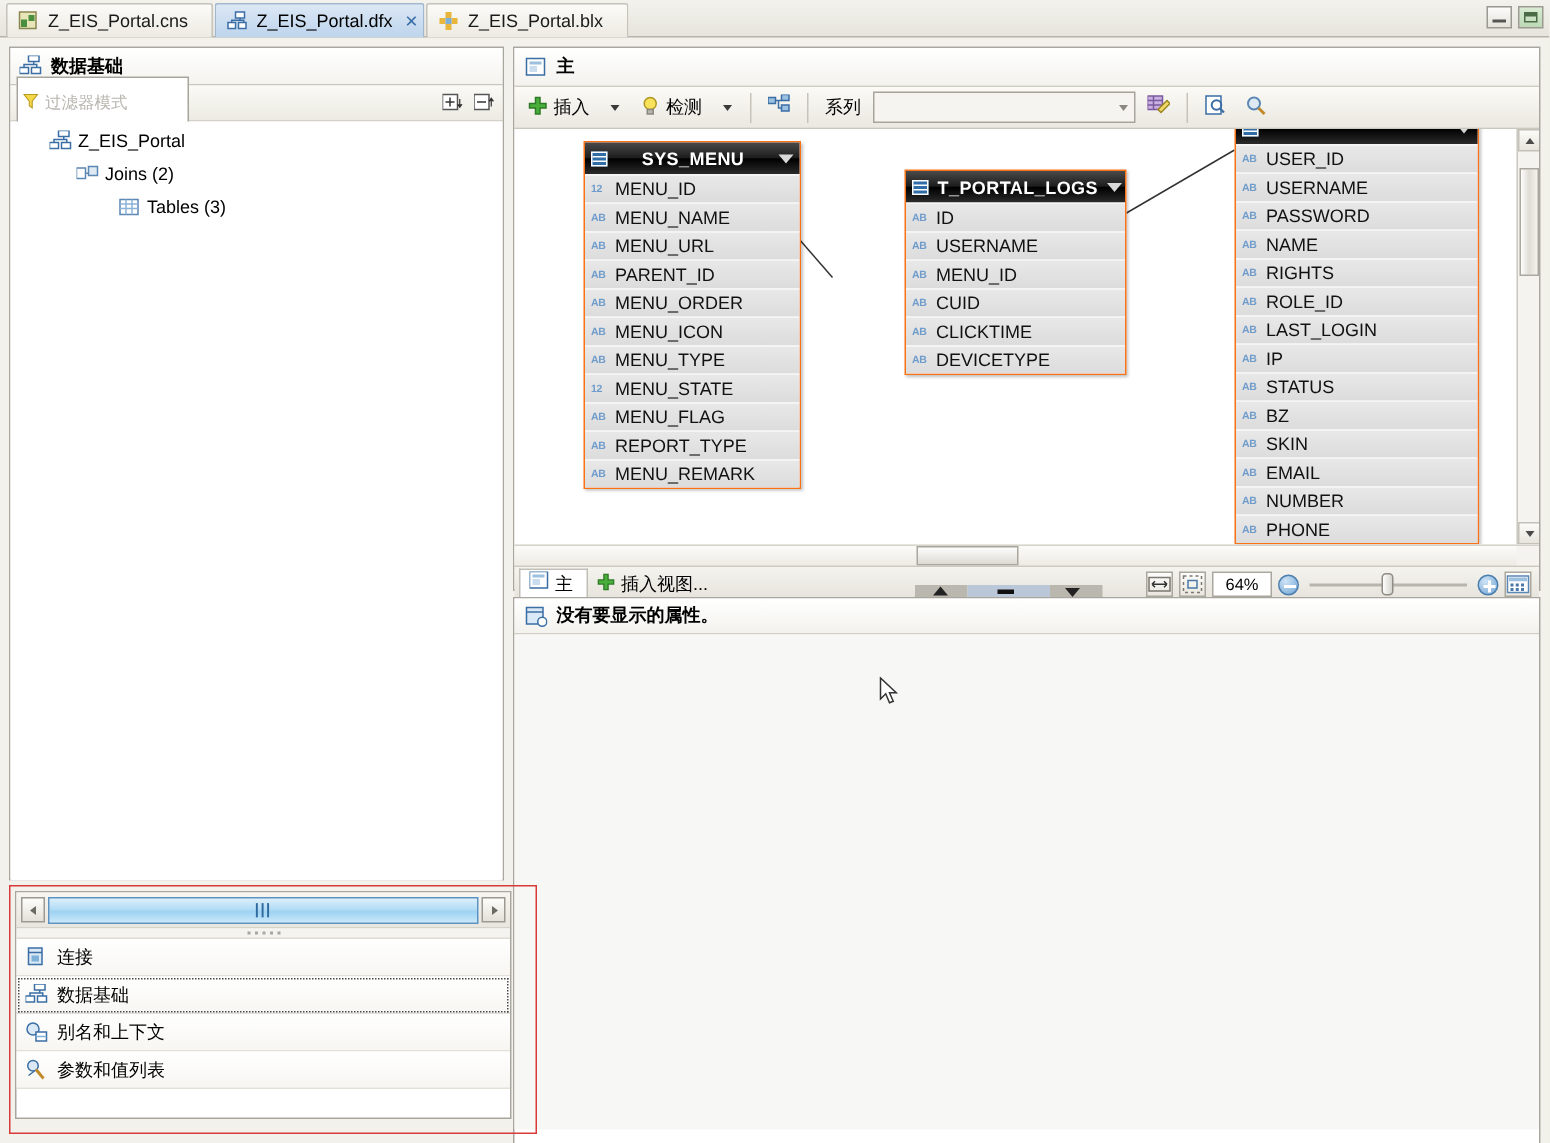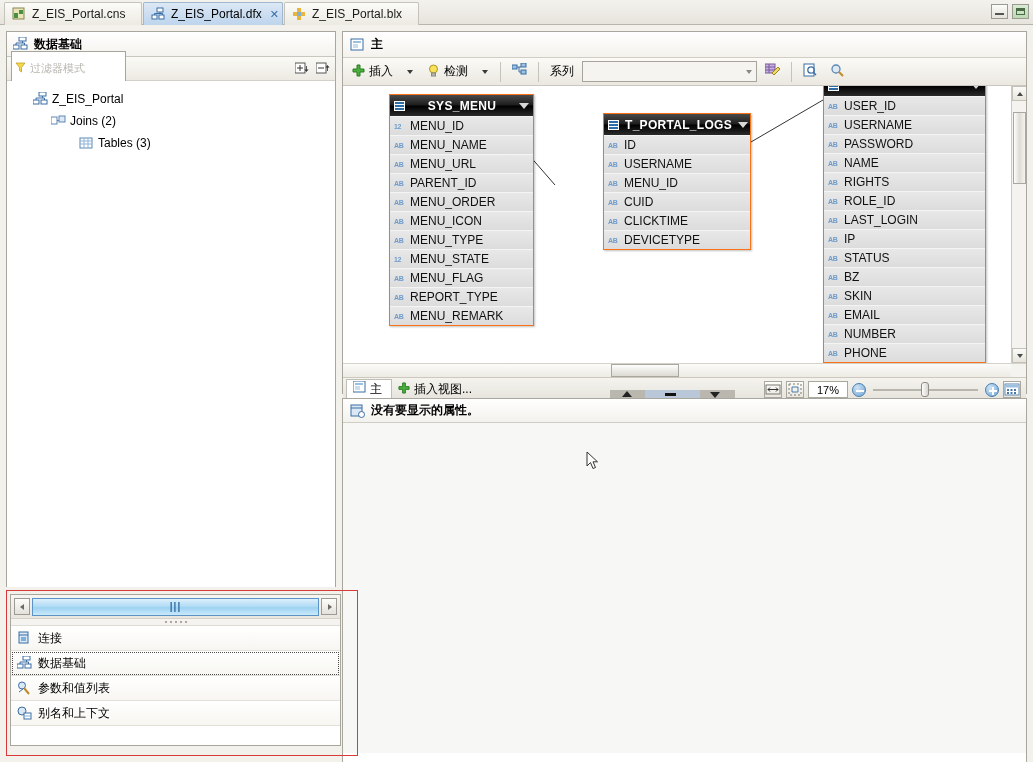--- a/index.html
+++ b/index.html
@@ -52,21 +52,21 @@
     border-bottom:1px solid #c8c6bd; font-weight:bold; font-size:12px;
   }
   .filterrow { height:24px; display:flex; align-items:center; padding:2px 4px;
     background:linear-gradient(to bottom,#fafaf6,#eceae2); border-bottom:1px solid #d2d0c7; position:relative;}
   .filterbox { display:flex; align-items:center; gap:4px; width:115px; height:36px;
     border:1px solid #a6a49b; background:#fff; padding:0 3px; }
   .filterbox .ph { color:#b8b6ae; font-size:11px; }
   .filterbtns { position:absolute; right:5px; display:flex; gap:7px; }
   .smallbtn { width:14px; height:14px; position:relative; display:inline-block; }
   .treearea { position:relative; height:506px; overflow:hidden; background:#fff; }
-  .tnode { display:flex; align-items:flex-end; gap:4px; height:19px; font-size:12px; padding-left:2px; }
+  .tnode { display:flex; align-items:flex-start; gap:4px; height:19px; font-size:12px; padding-left:2px; }
 
   
   .editor { position:absolute; left:342px; top:31px; width:685px; height:363px;
      background:#fff; border:1px solid #a8a69d; }
   .ehdr { height:26px; display:flex; align-items:center; gap:6px; padding:0 7px;
      background: linear-gradient(to bottom,#ffffff,#f3f2ed); border-bottom:1px solid #cfcdc4; font-weight:bold; }
   .etoolbar { height:28px; display:flex; align-items:center; gap:3px; padding:0 4px;
      background:linear-gradient(to bottom,#fbfaf6,#eae8e0); border-bottom:1px solid #c9c7be; }
   .tbtn { display:flex; align-items:center; gap:4px; height:22px; padding:0 4px; cursor:default; border:1px solid transparent;}
   .tsep { width:1px; height:20px; background:#c5c3ba; margin:0 3px; }
@@ -544,21 +544,21 @@
               <rect x="1" y="3" width="14" height="9" fill="none" stroke="#7a7870"></rect>
               <path d="M3 7.5h10M3 7.5l2-2M3 7.5l2 2M13 7.5l-2-2M13 7.5l-2 2" stroke="#333" fill="none"></path>
             </svg>
         </div>
         <div class="zbtn">
           <svg width="16" height="15" viewBox="0 0 16 15">
               <rect x="2" y="2" width="12" height="11" fill="none" stroke="#7a7870" stroke-dasharray="2 2"></rect>
               <path d="M5 5h6v5H5z" fill="none" stroke="#4a78a8"></path>
             </svg>
         </div>
-        <div class="zval">17%</div>
+        <div class="zval">64%</div>
         <div class="circ"></div>
         <div class="slider">
             <div class="sknob"></div>
           </div>
         <div class="circ plus"></div>
         <div class="zbtn">
           <svg width="16" height="15" viewBox="0 0 16 15">
               <rect x="1" y="2" width="14" height="11" fill="#fff" stroke="#5b87b5"></rect>
               <rect x="2" y="3" width="12" height="2.5" fill="#9cc0e0"></rect>
               <g fill="#4a78a8">
@@ -639,34 +639,34 @@
               <rect x="8" y="8" width="6" height="4" fill="#fff" stroke="#3a6ea5"></rect>
               <path d="M9.5 4v2M3 8V6h8.5v2" stroke="#3a6ea5" fill="none"></path>
             </svg>
         </span>
         <span>数据基础</span>
       </div>
 
       <div class="navitem">
         <span class="i16">
           <svg width="15" height="14" viewBox="0 0 15 14">
+              <circle cx="5" cy="5" r="4" fill="#dbe8f5" stroke="#3a6ea5"></circle>
+              <rect x="7" y="7" width="7" height="6" fill="#fff" stroke="#3a6ea5"></rect>
+              <path d="M7 10h7" stroke="#7fb0d8"></path>
+            </svg>
+        </span>
+        <span>别名和上下文</span>
+      </div>
+
+      <div class="navitem">
+        <span class="i16">
+          <svg width="15" height="14" viewBox="0 0 15 14">
               <circle cx="5" cy="4.5" r="3.5" fill="#dbe8f5" stroke="#3a6ea5"></circle>
               <path d="M7 7l5 6" stroke="#c08a2a" stroke-width="2"></path>
               <path d="M2 11l4-3" stroke="#3a6ea5"></path>
             </svg>
         </span>
         <span>参数和值列表</span>
       </div>
-
-      <div class="navitem">
-        <span class="i16">
-          <svg width="15" height="14" viewBox="0 0 15 14">
-              <circle cx="5" cy="5" r="4" fill="#dbe8f5" stroke="#3a6ea5"></circle>
-              <rect x="7" y="7" width="7" height="6" fill="#fff" stroke="#3a6ea5"></rect>
-              <path d="M7 10h7" stroke="#7fb0d8"></path>
-            </svg>
-        </span>
-        <span>别名和上下文</span>
-      </div>
     </div>
   </div>
 
 </div>
 
 </body></html>

